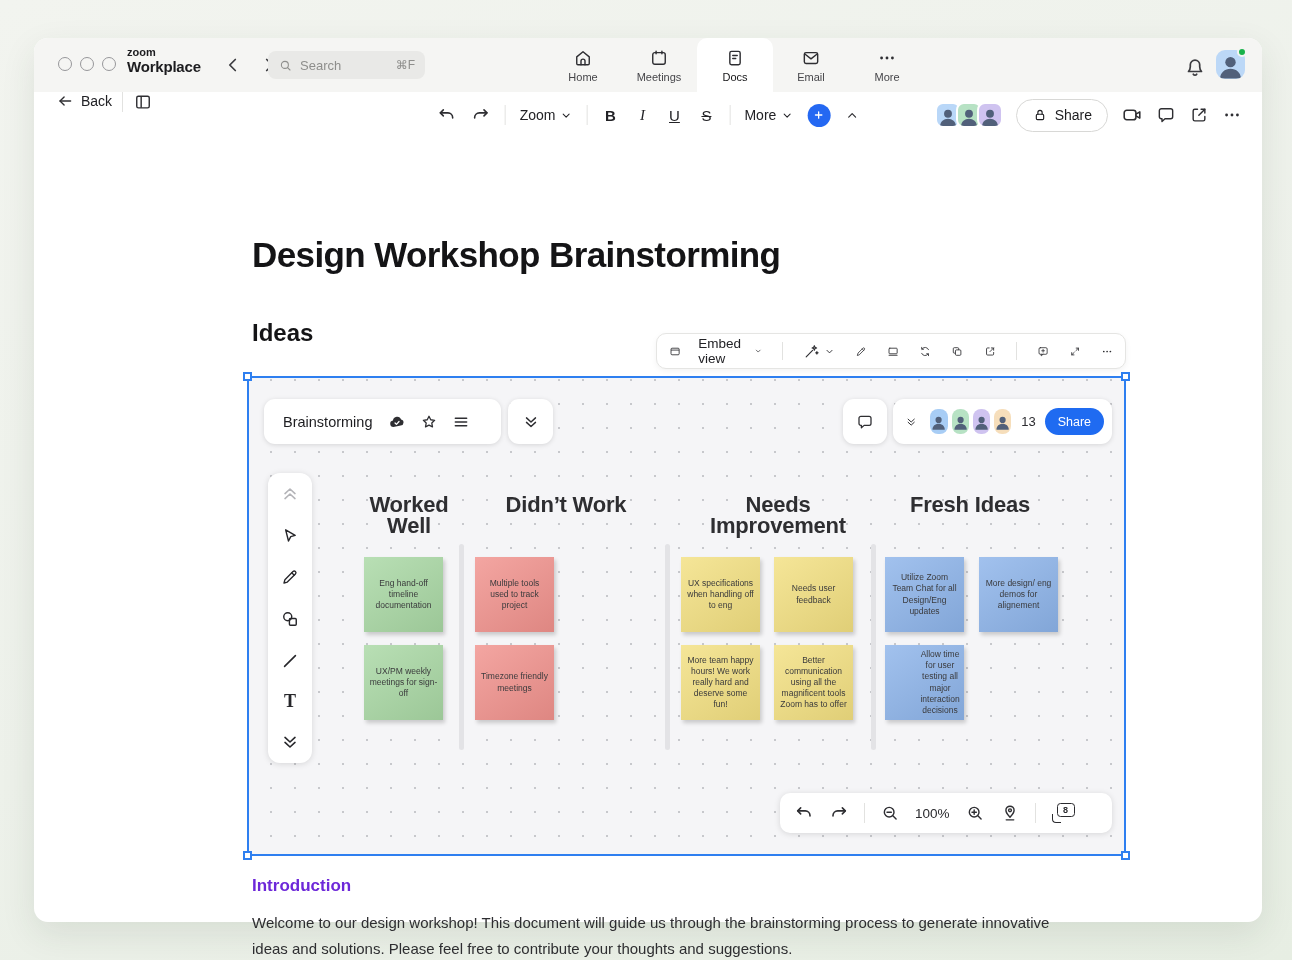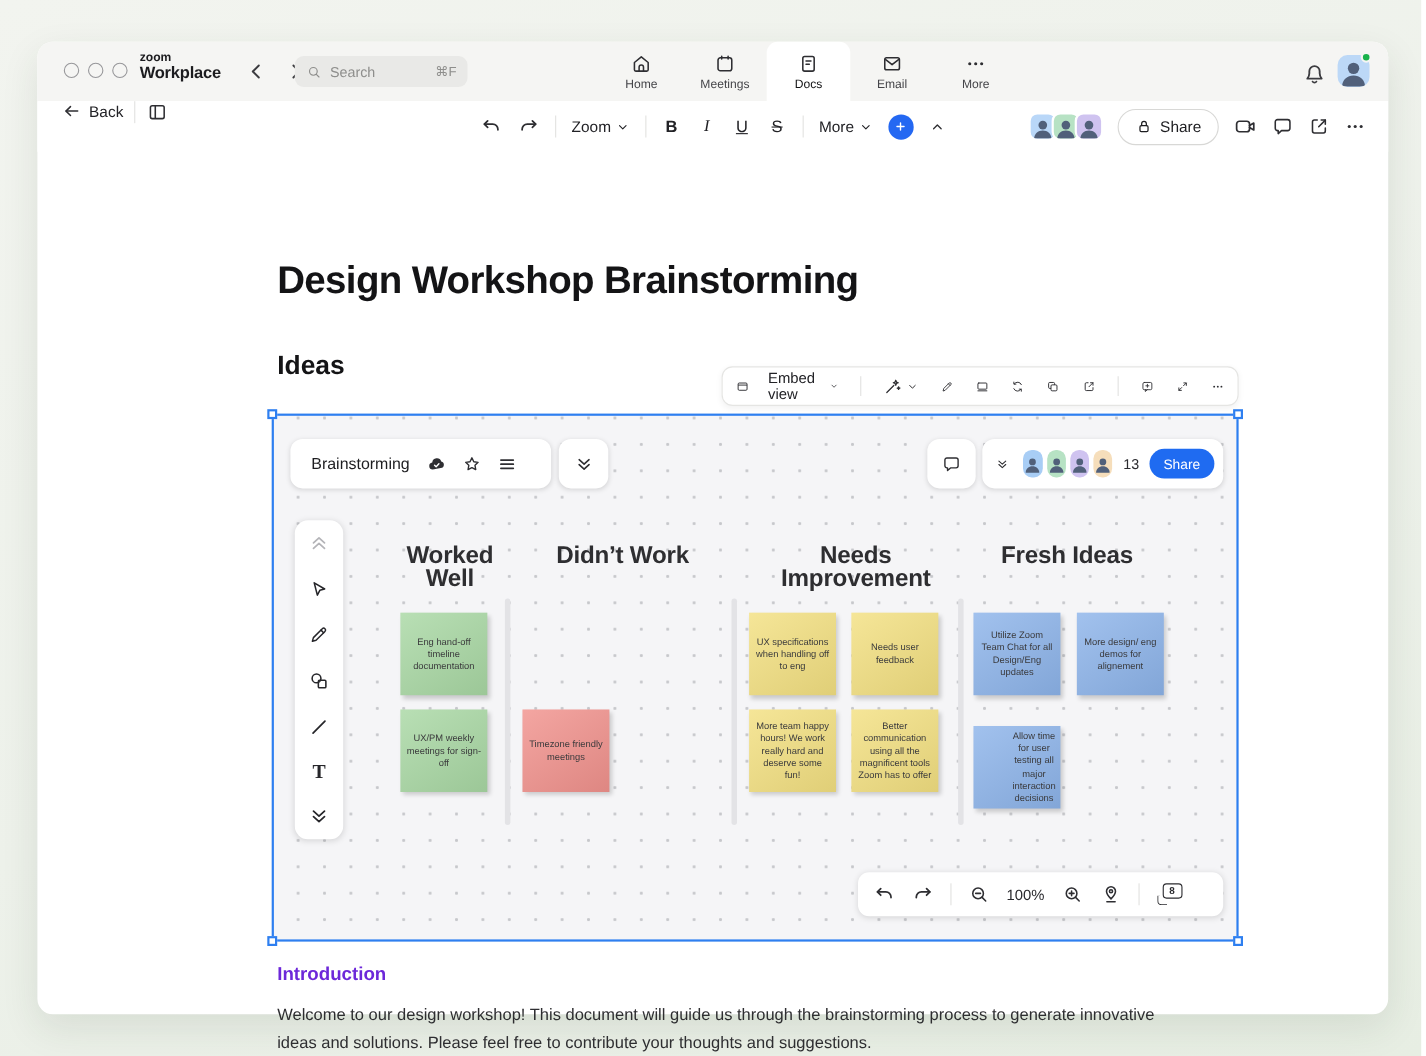--- a/index.html
+++ b/index.html
@@ -725,30 +725,31 @@
       <div class="colhead" style="left:438px;width:182px">Needs Improvement</div>
       <div class="colhead" style="left:660px;width:122px">Fresh Ideas</div>
 
       <span class="coldiv" style="left:210px"></span>
       <span class="coldiv" style="left:416px"></span>
       <span class="coldiv" style="left:622px"></span>
 
       <div class="note" style="left: 115px; top: 179px; background-color: rgb(169, 216, 164);">Eng hand-off timeline documentation</div>
       <div class="note" style="left: 115px; top: 267px; background-color: rgb(169, 216, 164);">UX/PM weekly meetings for sign-off</div>
 
+      <div class="note" style="left: 226px; top: 179px; background-color: rgb(241, 146, 141);">Multiple tools used to track project</div>
       <div class="note" style="left: 226px; top: 267px; background-color: rgb(241, 146, 141);">Timezone friendly meetings</div>
 
       <div class="note" style="left: 432px; top: 179px; background-color: rgb(243, 224, 129);">UX specifications when handling off to eng</div>
       <div class="note" style="left: 525px; top: 179px; background-color: rgb(243, 224, 129);">Needs user feedback</div>
       <div class="note" style="left: 432px; top: 267px; background-color: rgb(243, 224, 129);">More team happy hours! We work really hard and deserve some fun!</div>
       <div class="note" style="left: 525px; top: 267px; background-color: rgb(243, 224, 129);">Better communication using all the magnificent tools Zoom has to offer</div>
 
       <div class="note" style="left: 636px; top: 179px; background-color: rgb(141, 180, 234);">Utilize Zoom Team Chat for all Design/Eng updates</div>
       <div class="note" style="left: 730px; top: 179px; background-color: rgb(141, 180, 234);">More design/ eng demos for alignement</div>
-      <div class="note" style="left: 636px; top: 282px; background-color: rgb(141, 180, 234); padding-left: 36px;">Allow time for user testing all major interaction decisions</div>
+      <div class="note" style="left: 636px; top: 267px; background-color: rgb(141, 180, 234); padding-left: 36px;">Allow time for user testing all major interaction decisions</div>
 
       <div class="wb-bottom">
         <span class="ico20">
             <svg class="sym">
               <use href="#i-undo"></use>
             </svg>
           </span>
         <span class="ico20">
             <svg class="sym">
               <use href="#i-redo"></use>

